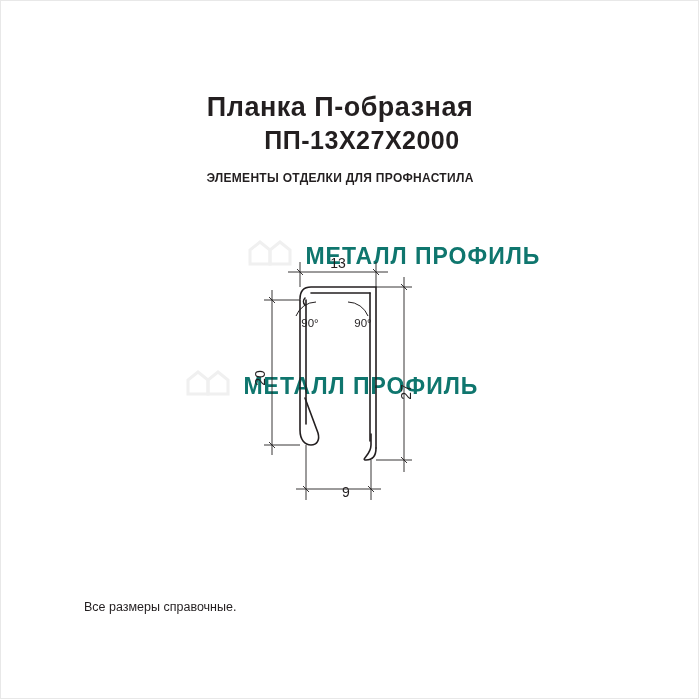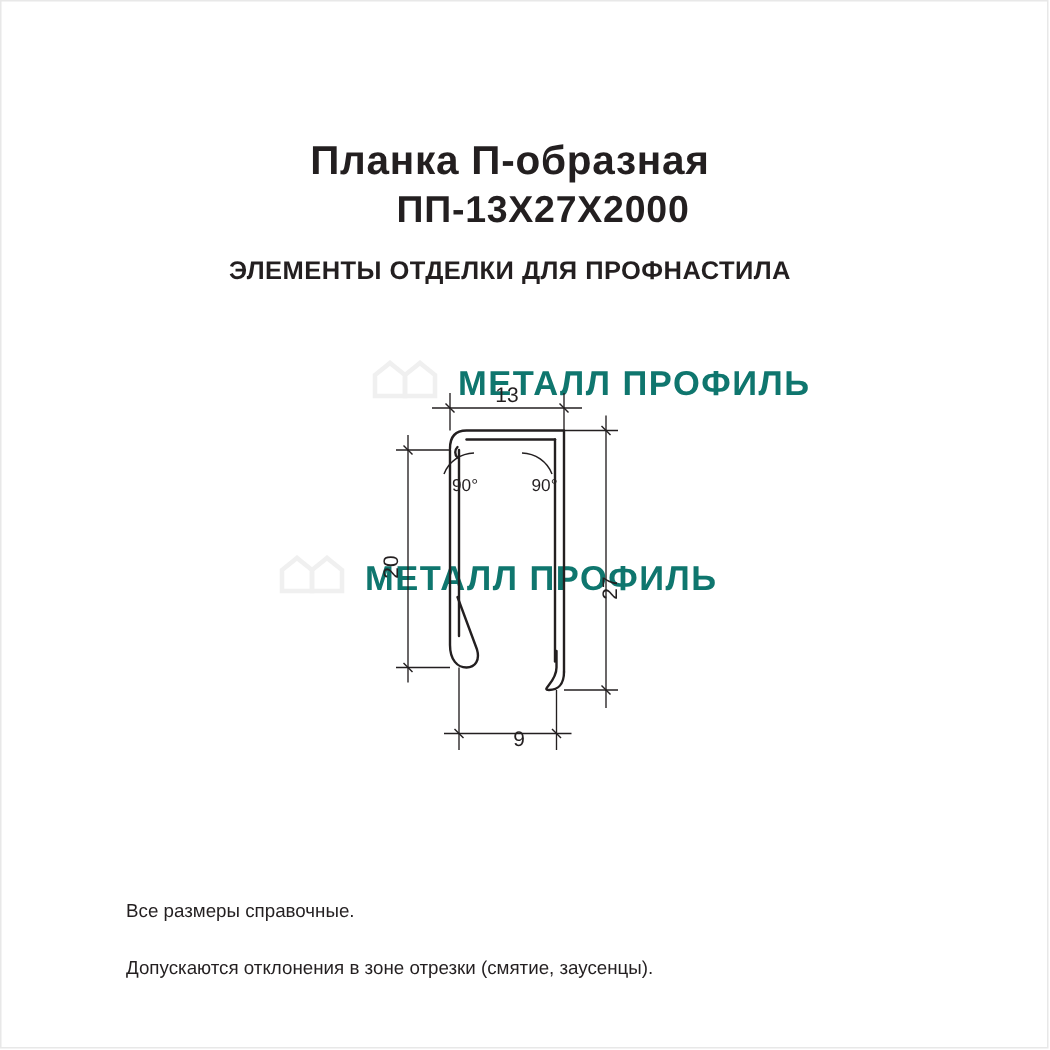--- a/index.html
+++ b/index.html
@@ -48,21 +48,21 @@
   .title-sub {
     font-size: 25px;
     font-weight: bold;
     letter-spacing: 0.5px;
     line-height: 1.18;
     margin-top: 2px;
     white-space: nowrap;
     margin-left: 44px;
   }
   .title-caption {
-    font-size: 17px;
+    font-size: 12px;
     font-weight: bold;
     letter-spacing: 0.3px;
     margin-top: 16px;
     white-space: nowrap;
   }
 
   
   .watermarks {
     position: absolute;
     inset: 0;
@@ -209,16 +209,15 @@
 
       <g fill="#231f20" font-family="Liberation Sans, sans-serif" font-size="11.5">
         <text x="310" y="327" text-anchor="middle">90°</text>
         <text x="363" y="327" text-anchor="middle">90°</text>
       </g>
     </svg>
   </div>
 
   <div class="notes">
     <div>Все размеры справочные.</div>
-    <div>Допускаются отклонения в зоне отрезки (смятие, заусенцы).</div>
   </div>
 
 </div>
 
 </body></html>

